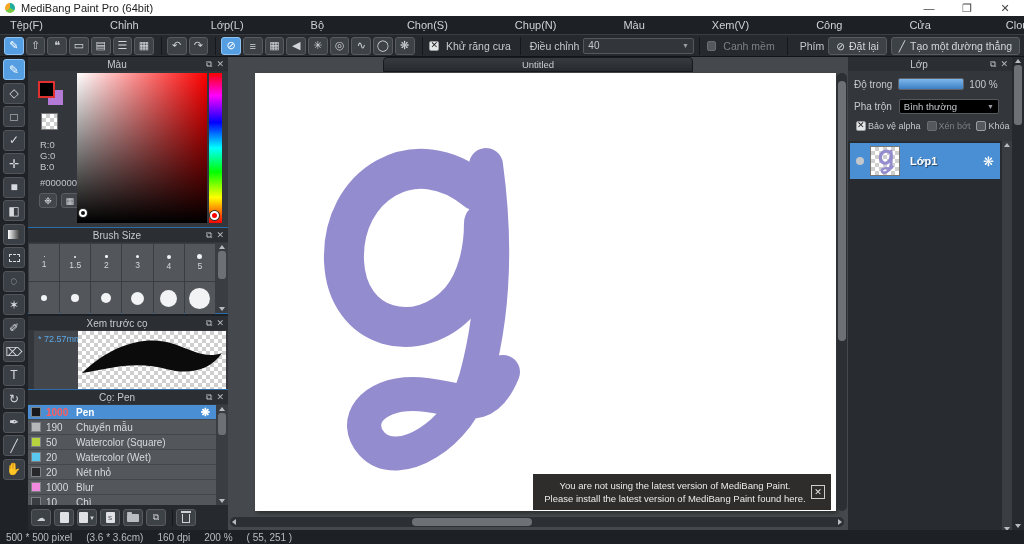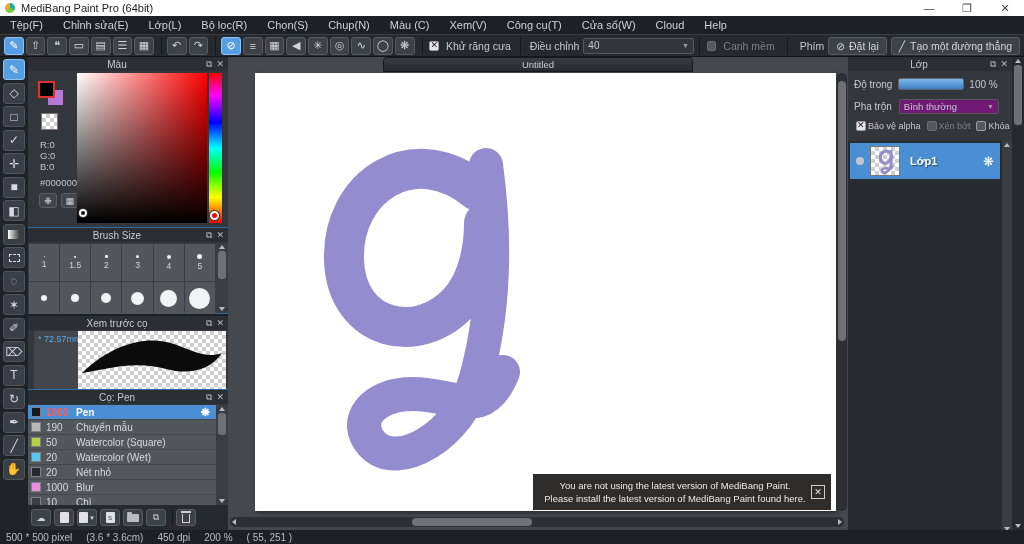--- a/index.html
+++ b/index.html
@@ -11,21 +11,21 @@
   
   #titlebar { left:0; top:0; width:1024px; height:16px; background:#ffffff;
     display:flex; align-items:center; font-size:11px; color:#222; }
   #app-logo { width:10px; height:10px; border-radius:50%; margin:0 6px 0 5px;
     background:conic-gradient(#1fae9e 0 33%, #7ac943 33% 66%, #f5a623 66% 100%); }
   #win-controls { margin-left:auto; display:flex; }
   .winbtn { width:38px; text-align:center; color:#444; font-size:11px; cursor:default; }
 
   
   #menubar { left:0; top:16px; width:1024px; height:18px; background:#1d2025;
-    display:flex; align-items:flex-start; }
+    display:flex; align-items:flex-start;gap:47px; }
   .menu-item { padding:0 10px; font-size:11px; color:#cfd2d6; line-height:18px; }
 
   
   #toolbar { left:0; top:34px; width:1024px; height:23px; background:#26292e;
     border-top:1px solid #3a3d42; border-bottom:1px solid #121417;
     display:flex; align-items:center; padding-left:4px; }
   .tbtn { width:21px; height:18px; margin-right:2px; background:#3d4247;
     border:1px solid #585c61; border-radius:3px; color:#d2d5d9; font-size:11px;
     display:flex; align-items:center; justify-content:center; }
   .tbtn.active { background:#569ee2; border-color:#8ec4f5; color:#fff; }
@@ -126,21 +126,21 @@
   #notification .msg { flex:1; font-size:9.5px; color:#eceae7; text-align:center;
     line-height:13px; }
   #notif-close { width:14px; height:14px; border:1px solid #cfcdc9; color:#e8e6e3;
     font-size:9px; display:flex; align-items:center; justify-content:center; }
 
   
   #layer-panel { left:848px; top:57px; width:164px; height:473px; background:#33363b; }
   .lp-label { font-size:10px; color:#c6c9cd; }
   #opacity-slider { width:66px; height:12px; border:1px solid #60646a; border-radius:2px;
     background:linear-gradient(#7db8ec,#3d7fc4); }
-  #blend-drop { width:100px; height:15px; background:#701a75; border:1px solid #55595e;
+  #blend-drop { width:100px; height:15px; background:#000000; border:1px solid #55595e;
     border-radius:2px; color:#c6c9cd; font-size:9.5px; display:flex; align-items:center;
     padding:0 4px; }
   #layer-list { position:absolute; left:0; top:84px; width:154px; height:392px;
     background:#282b2f; }
   #layer-row { position:absolute; left:2px; top:2px; width:150px; height:36px;
     background:#4a8fd3; display:flex; align-items:center; }
   .eye-dot { width:8px; height:8px; border-radius:50%; background:#c3c6ca; margin:0 6px; }
   #layer-thumb { width:30px; height:30px; border:1px solid #777; }
   #layer-name { flex:1; font-size:11px; font-weight:bold; color:#fff;
     text-shadow:1px 1px 1px rgba(0,0,0,.5); padding-left:10px; }
@@ -524,18 +524,18 @@
 
   <div class="sb-v abs" style="left:1012px; top:57px; width:12px; height:473px; background:#26292d;">
     <span class="tri-up"></span>
     <span class="sb-thumb" style="height:60px;"></span>
     <span class="tri-down" style="margin-top:auto;"></span>
   </div>
 
   <div id="statusbar" class="abs">
     <span>500 * 500 pixel</span>
     <span>(3.6 * 3.6cm)</span>
-    <span>450 dpi</span>
+    <span>160 dpi</span>
     <span>200 %</span>
     <span>( 55, 251 )</span>
   </div>
 
 </div>
 
 </body></html>

